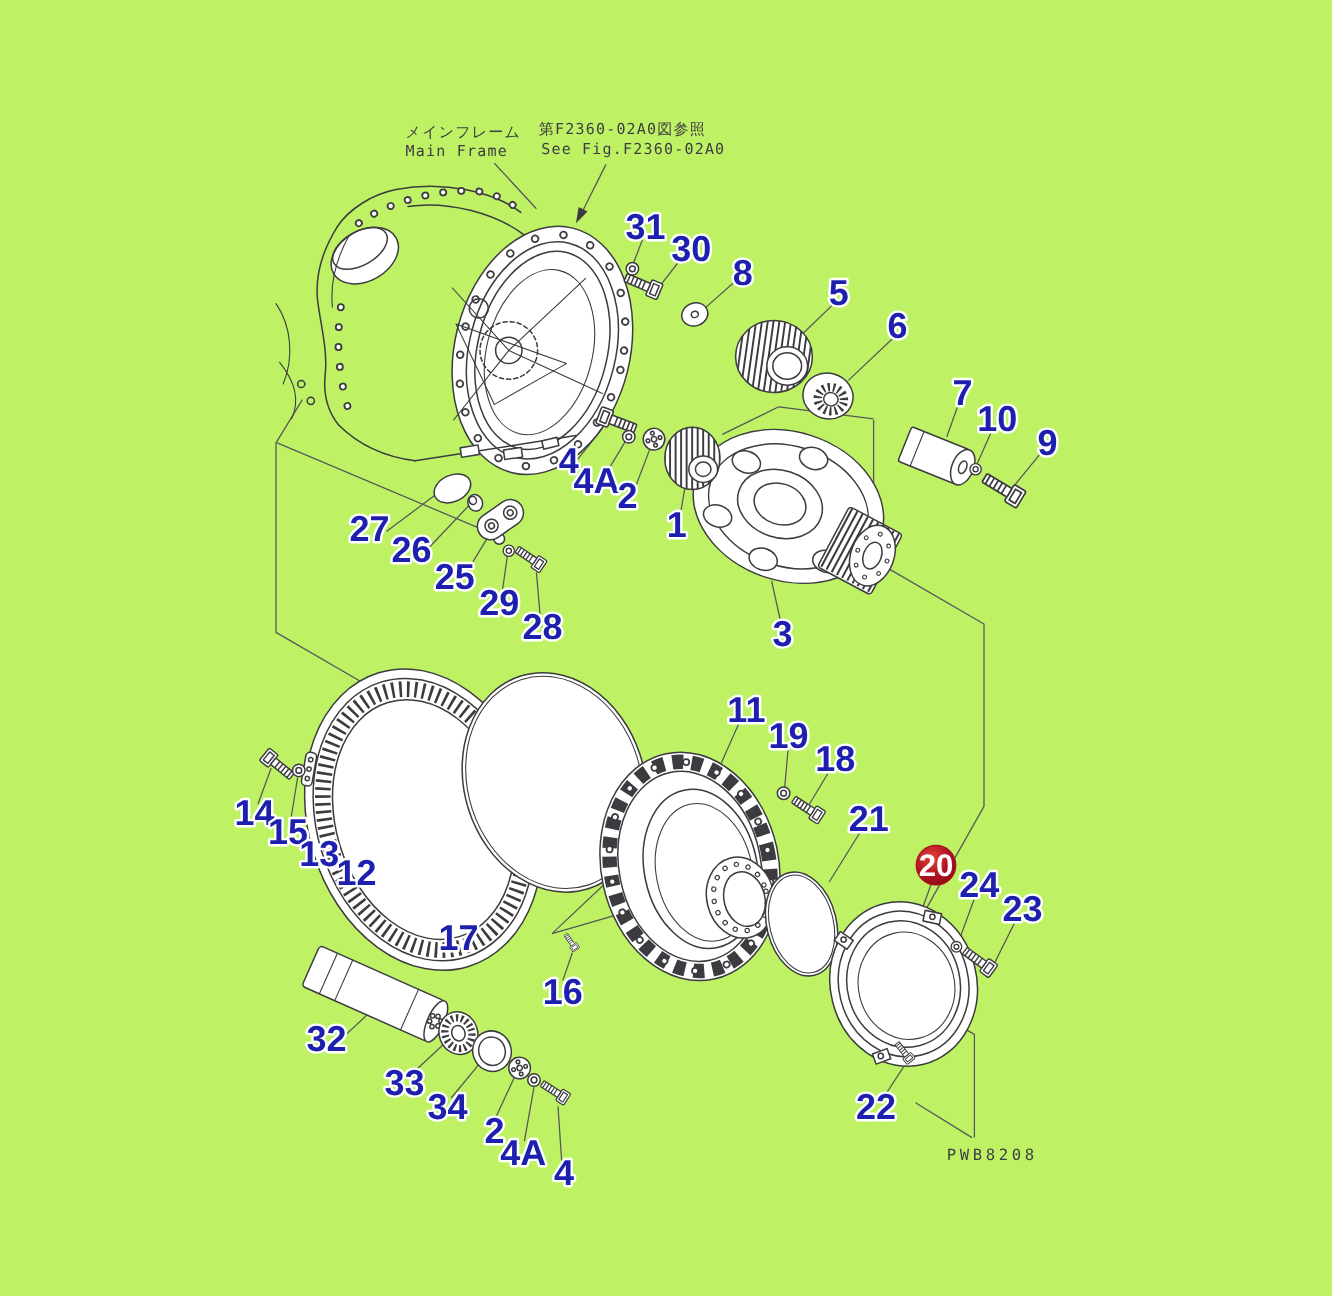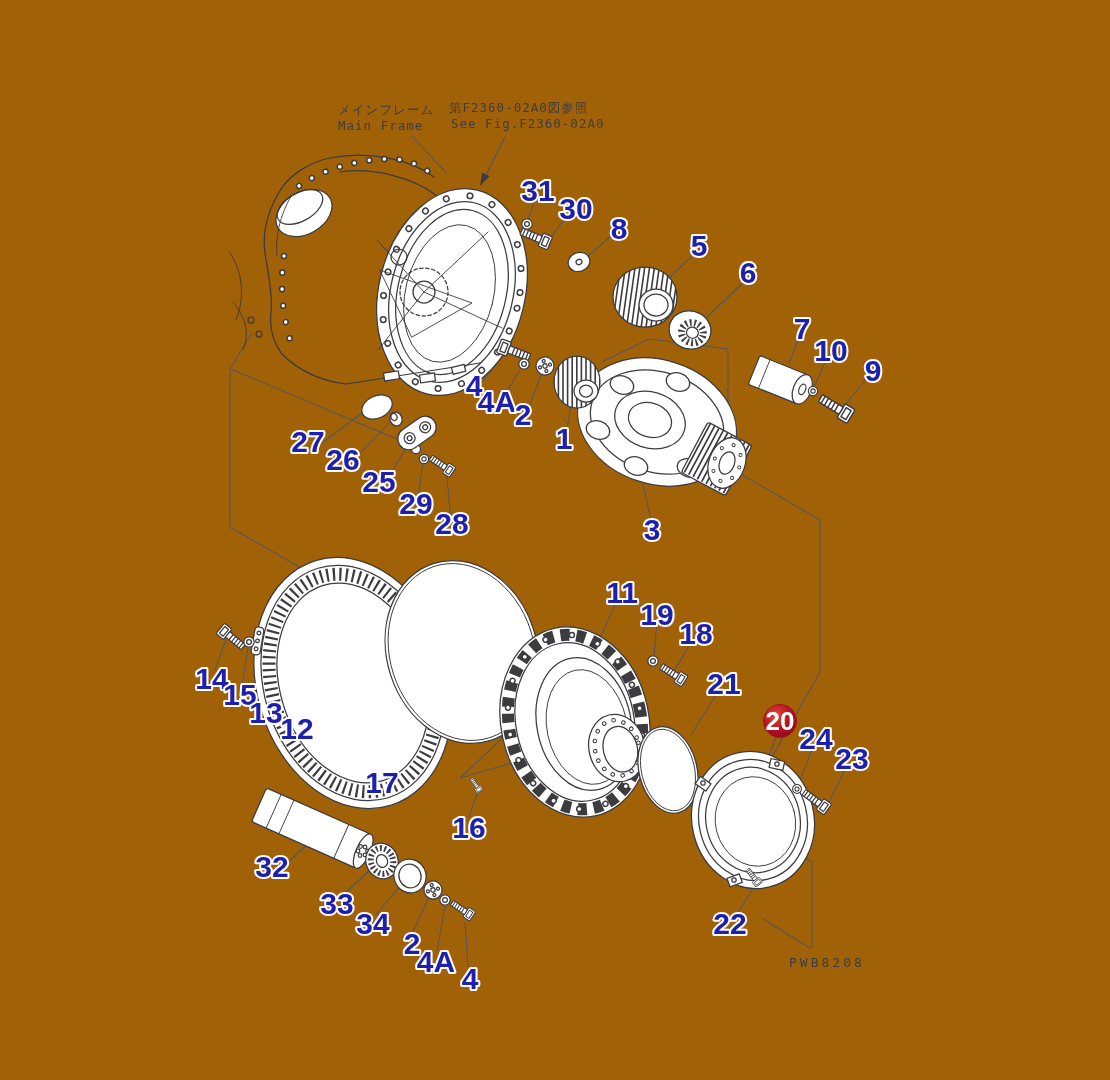--- a/index.html
+++ b/index.html
@@ -1,16 +1,16 @@
 <!DOCTYPE html>
 <html><head>
 <meta charset="utf-8">
 <style>
   html,body{margin:0;padding:0;background:#fff;}
-  .stage{position:relative;width:1110px;height:1080px;background:#a16207;overflow:hidden;}
+  .stage{position:relative;width:1110px;height:1080px;background:#bef264;overflow:hidden;}
   svg{display:block}
   .ol{stroke:#3b3b40;stroke-width:1.25;fill:none;stroke-linecap:round;stroke-linejoin:round}
   .thin{stroke-width:.9}
   .fw{fill:#ffffff}
   .ldr{stroke:#56565c;stroke-width:1.05;fill:none;stroke-linejoin:round}
   .hatch{stroke:#3b3b40;fill:none}
   .dotd{stroke:#3b3b40;fill:none;stroke-linecap:round}
   .dotl{stroke:#ffffff;fill:none;stroke-linecap:round}
   .techtext{font-family:"DejaVu Sans Mono","DejaVu Sans",monospace;fill:#3d3d42;font-size:12.5px;letter-spacing:1px}
   .callout{font-family:"Liberation Sans","DejaVu Sans",sans-serif;font-weight:700;font-size:30px;

